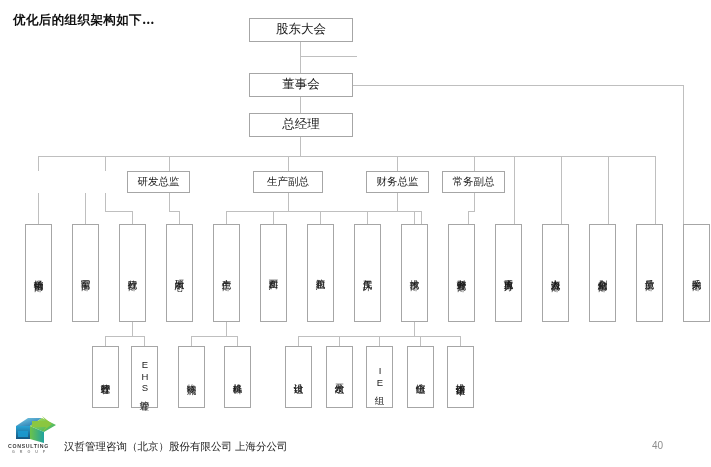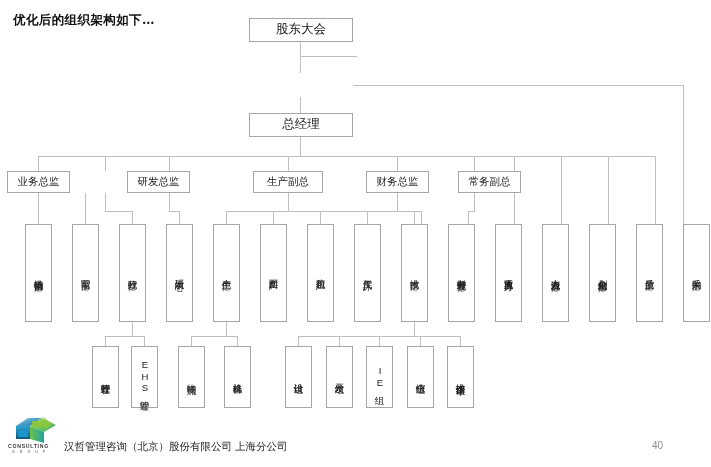--- a/index.html
+++ b/index.html
@@ -64,20 +64,21 @@
 </head>
 <body>
 
 <div id="stage">
 
   <div class="title">优化后的组织架构如下…</div>
 
   <div class="box top" style="left:249px;top:18px;width:104px;height:24px;">股东大会</div>
 
 
+  <div class="box top" style="left:249px;top:73px;width:104px;height:24px;">董事会</div>
 
   <div class="box top" style="left:249px;top:113px;width:104px;height:24px;">总经理</div>
 
   <div class="ln lv" style="left:300px;top:42px;height:31px;"></div>
 
   <div class="ln lh" style="left:300px;top:56px;width:57px;"></div>
 
   <div class="ln lv" style="left:300px;top:97px;height:16px;"></div>
 
   <div class="ln lh" style="left:353px;top:85px;width:330px;"></div>
@@ -92,25 +93,24 @@
   <div class="ln lv" style="left:169px;top:156px;height:15px;"></div>
   <div class="ln lv" style="left:288px;top:156px;height:15px;"></div>
   <div class="ln lv" style="left:397px;top:156px;height:15px;"></div>
   <div class="ln lv" style="left:474px;top:156px;height:15px;"></div>
 
   <div class="ln lv" style="left:514px;top:156px;height:68px;"></div>
   <div class="ln lv" style="left:561px;top:156px;height:68px;"></div>
   <div class="ln lv" style="left:608px;top:156px;height:68px;"></div>
   <div class="ln lv" style="left:655px;top:156px;height:68px;"></div>
 
-  <div class="box dir" style="left:7px;top:171px;width:63px;height:22px;">业务总监</div>
   <div class="box dir" style="left:127px;top:171px;width:63px;height:22px;">研发总监</div>
   <div class="box dir" style="left:253px;top:171px;width:70px;height:22px;">生产副总</div>
   <div class="box dir" style="left:366px;top:171px;width:63px;height:22px;">财务总监</div>
-  <div class="box dir" style="left:442px;top:171px;width:63px;height:22px;margin-left:16px;">常务副总</div>
+  <div class="box dir" style="left:442px;top:171px;width:63px;height:22px;">常务副总</div>
 
   <div class="ln lv" style="left:38px;top:193px;height:31px;"></div>
   <div class="ln lv" style="left:85px;top:193px;height:31px;"></div>
 
   <div class="ln lv" style="left:105px;top:193px;height:18px;"></div>
   <div class="ln lh" style="left:105px;top:211px;width:27px;"></div>
   <div class="ln lv" style="left:132px;top:211px;height:13px;"></div>
 
   <div class="ln lv" style="left:169px;top:193px;height:18px;"></div>
   <div class="ln lh" style="left:169px;top:211px;width:10px;"></div>

